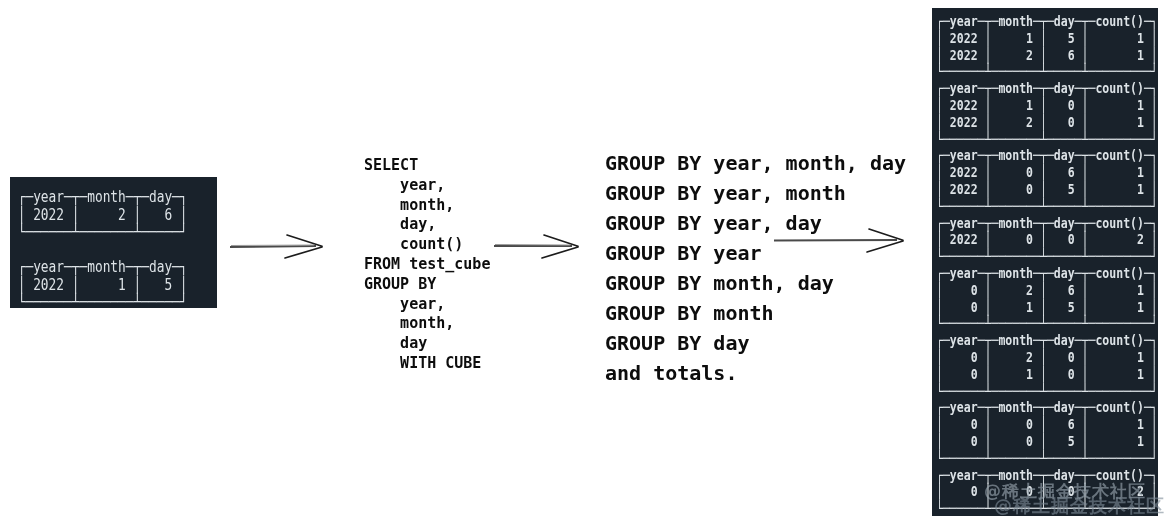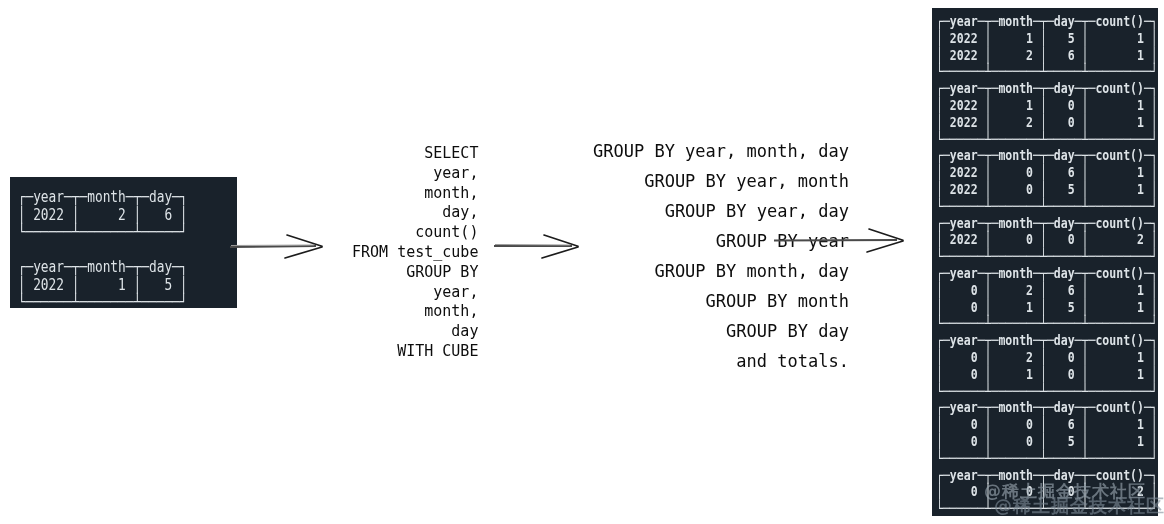--- a/index.html
+++ b/index.html
@@ -17,50 +17,49 @@
     width:1164px;height:524px;
     background:var(--page-bg);
     overflow:hidden;
     font-family:"DejaVu Sans Mono",monospace;
   }
   .panel{
     position:absolute;
     background:var(--panel-bg);
     overflow:hidden;
   }
-  .panel-left{left:10px;top:177px;width:227px;height:131px;}
+  .panel-left{left:10px;top:177px;width:207px;height:131px;}
   .panel-right{left:932px;top:8px;width:226px;height:508px;font-weight:bold;}
   pre.term{
     margin:0;
     color:var(--panel-text);
     font-family:"DejaVu Sans Mono",monospace;
     transform-origin:left top;
     white-space:pre;
   }
   .panel-left pre.term{
     font-size:15px;line-height:17.5px;
     padding:12px 0 0 9px;
     transform:scaleX(0.855);
   }
   .panel-right pre.term{
     font-size:14.4px;line-height:16.8px;
     padding:5px 0 0 5px;
     transform:scaleX(0.80);
   }
   pre.code{
     position:absolute;
-    margin:0;
+    margin:12px;
     color:var(--code-text);
     font-family:"DejaVu Sans Mono",monospace;
-    font-weight:normal;
+    font-weight:bold;
     white-space:pre;
-    text-align:right;
   }
   .sql-block{left:352px;top:144px;font-size:15px;line-height:19.8px;}
-  .group-list{left:593px;top:136px;font-size:17px;line-height:30px;}
+  .group-list{left:593px;top:136px;font-size:20px;line-height:30px;}
   .arrow{position:absolute;}
   .arrow .shaft{stroke:var(--arrow-shaft);stroke-width:2;}
   .arrow .shaft2{stroke:#9a9a9a;stroke-width:1;}
   .arrow .head{stroke:var(--arrow-head);stroke-width:1.7;fill:none;stroke-linecap:round;}
   .arrow-1{left:229px;top:232px;}
   .arrow-2{left:493px;top:232px;}
   .arrow-3{left:773px;top:226px;}
   .watermark{
     position:absolute;
     font-family:"DejaVu Sans",sans-serif;

